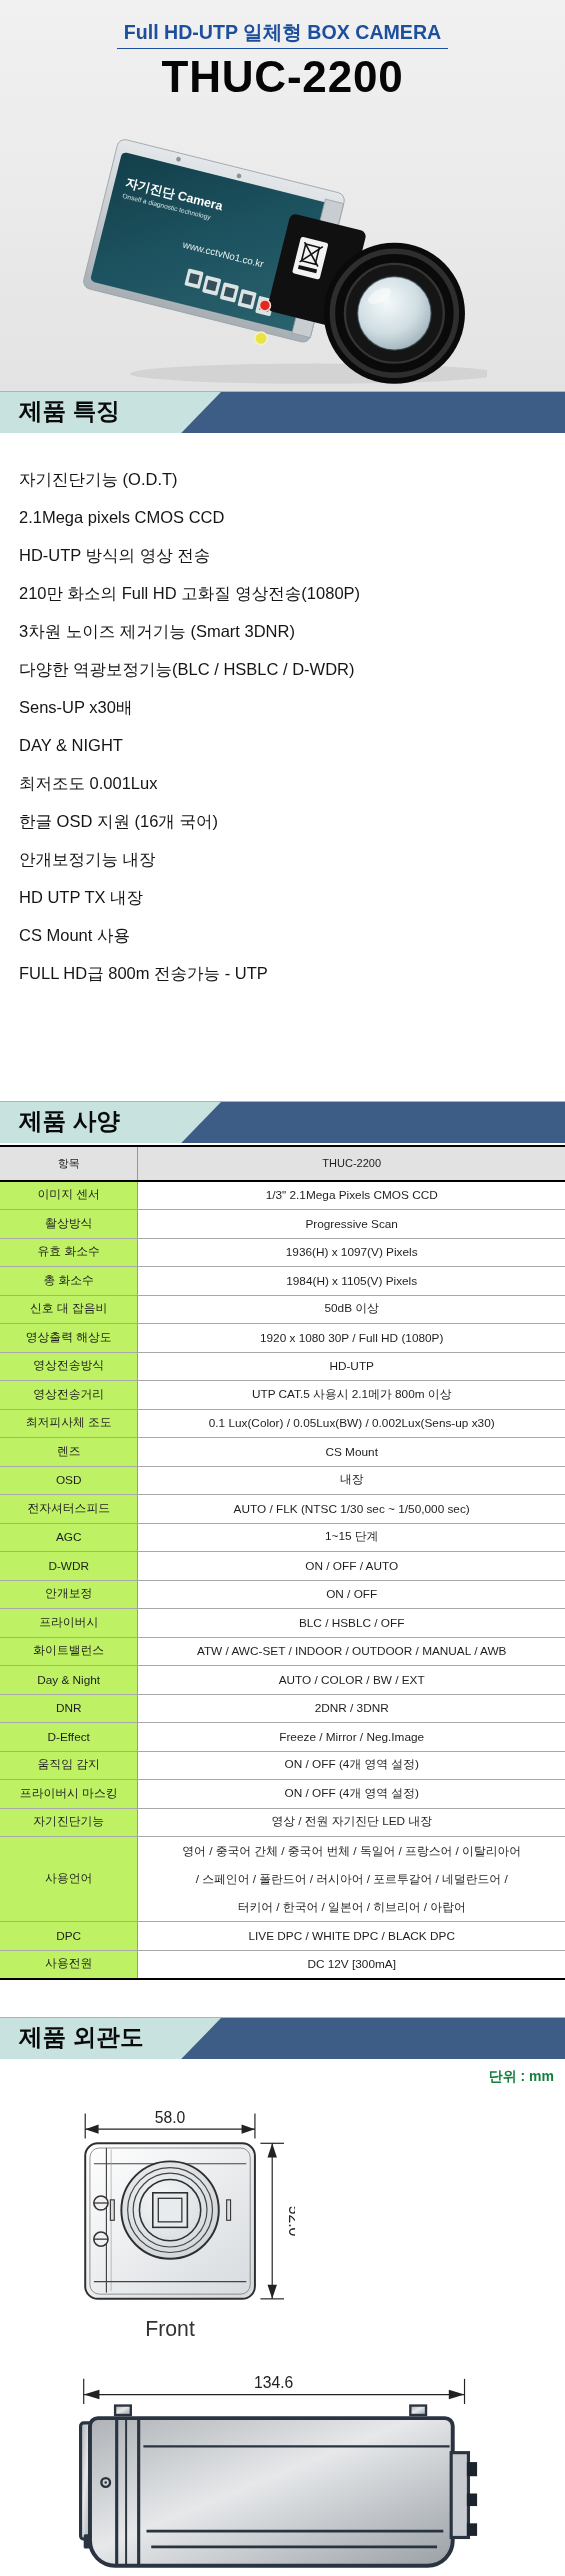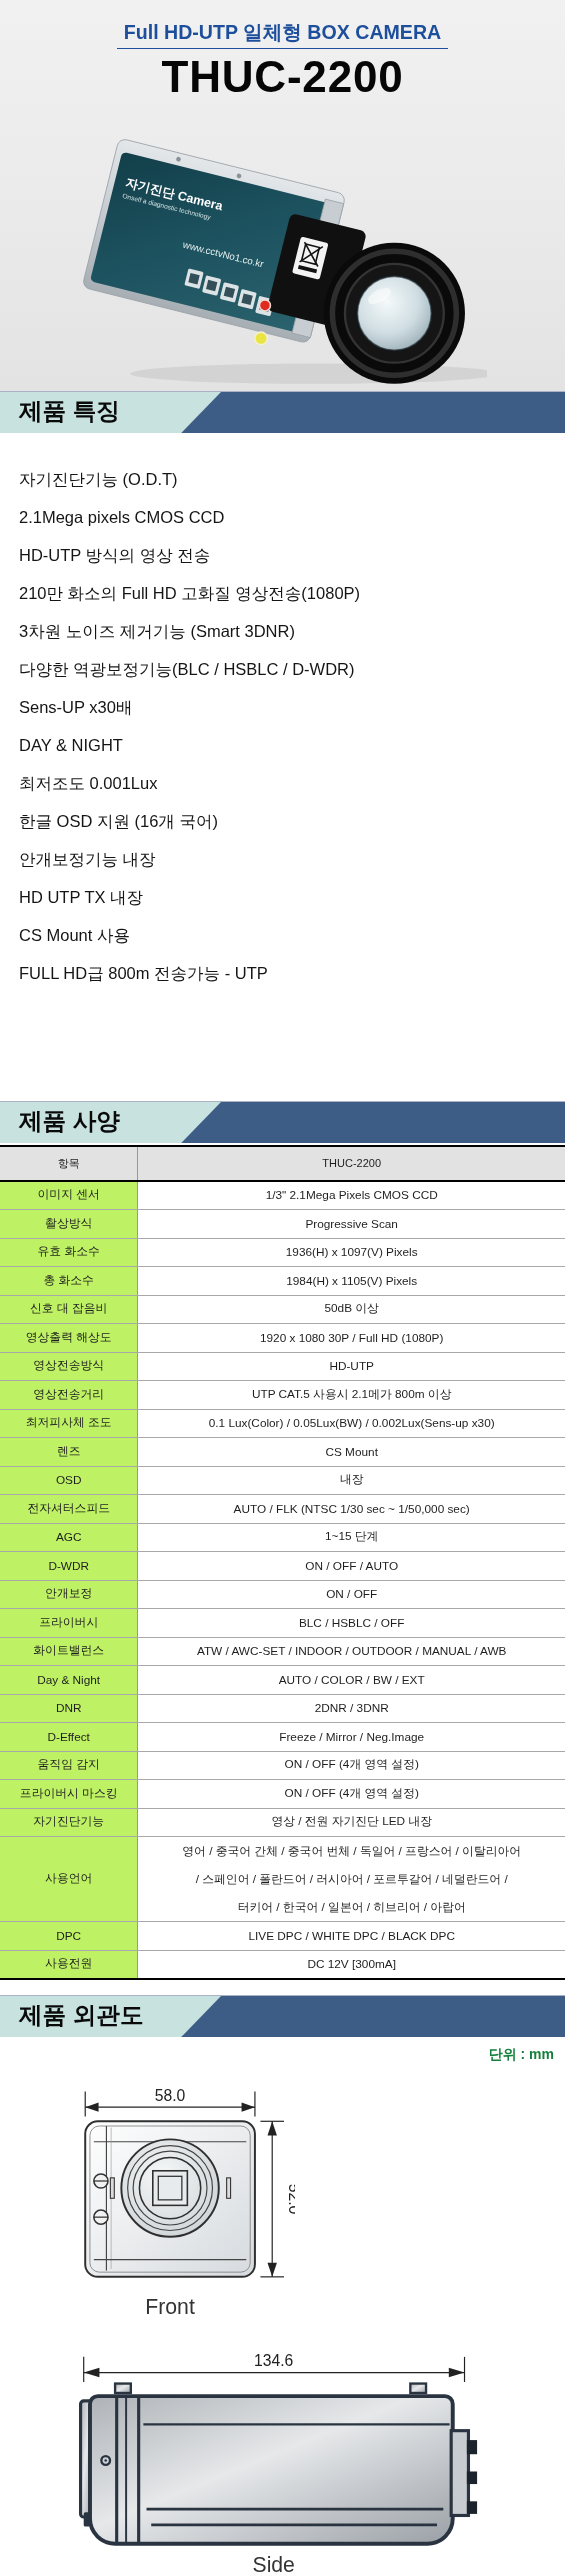--- a/index.html
+++ b/index.html
@@ -11,21 +11,21 @@
   .subtitle{padding-top:19px;font-size:19.6px;font-weight:700;color:#1d4f9c;}
   .subtitle span{display:inline-block;border-bottom:1.6px solid #1d4f9c;padding:0 6.3px 2.4px;}
   .model-title{margin:3.1px 0 0;font-size:44px;font-weight:800;color:#060606;letter-spacing:0.8px;line-height:49px;}
   .camera{display:block;margin:35px auto 0;}
 
   
   .bar{height:42px;background:#3e5d86;border-top:1.6px solid #aab3c6;position:relative;box-sizing:border-box;}
   .bar .tab{position:absolute;left:0;top:0;height:100%;width:221px;background:#c7e2df;
             clip-path:polygon(0 0,100% 0,82% 100%,0 100%);}
   .bar .bar-title{position:absolute;left:19px;top:0;line-height:39px;font-size:23.6px;font-weight:800;color:#0a0a0a;z-index:2;}
-  .bar.gap-above{margin-top:15px;}
+  .bar.gap-above{margin-top:37px;}
 
   
   .features{list-style:none;margin:0;padding:27px 0 0 19px;height:668px;box-sizing:border-box;}
   .features li{font-size:16.5px;color:#151515;line-height:38px;white-space:nowrap;}
 
   
   table.specs{width:565px;border-collapse:collapse;margin-top:1.6px;border-top:2.4px solid #000;
               border-bottom:2.4px solid #000;font-size:11.8px;color:#1e1e1e;table-layout:fixed;}
   table.specs td{border-bottom:0.8px solid #a8a8a8;text-align:center;height:27.5px;padding:0 4.7px;overflow:hidden;}
   table.specs td.lbl{width:128px;background:#bef264;border-right:0.8px solid #979797;}

